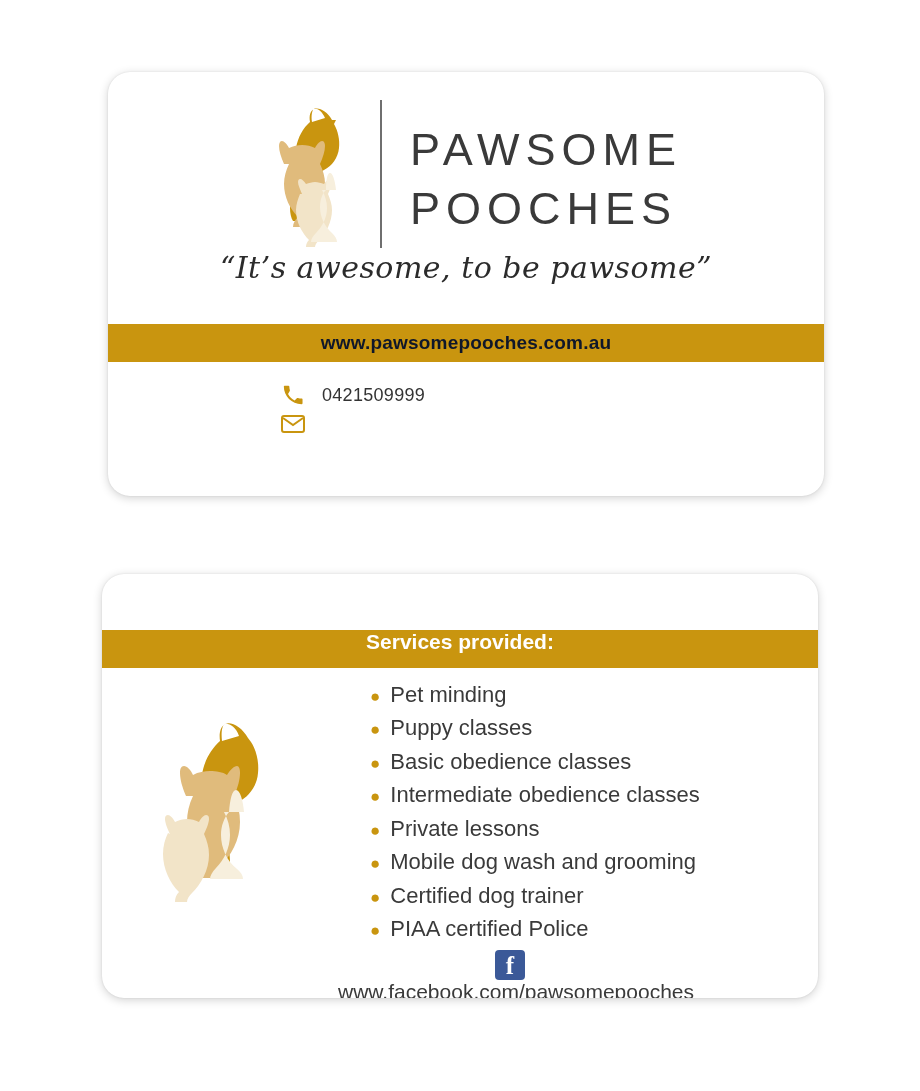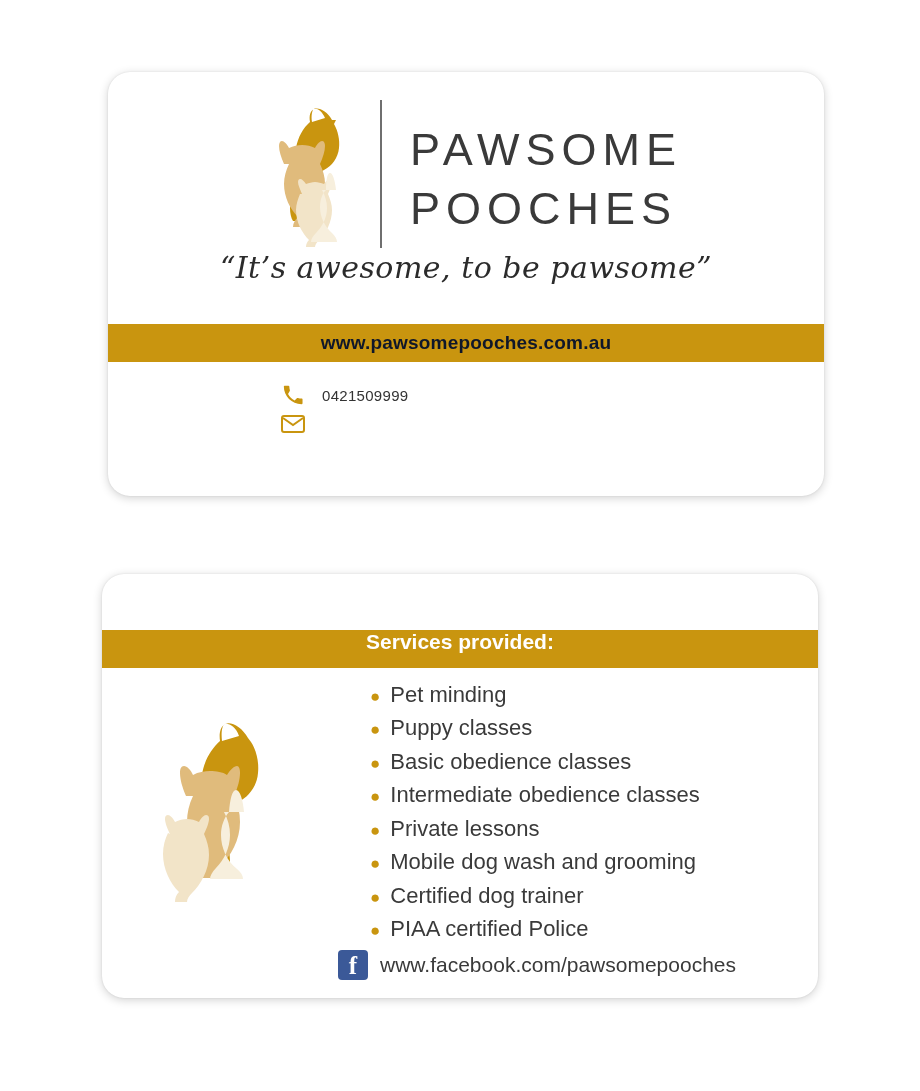--- a/index.html
+++ b/index.html
@@ -94,21 +94,21 @@
   .front-bottom {
     padding-top: 22px;
   }
 
   .contact-row {
     display: flex;
     align-items: center;
     justify-content: flex-start;
     margin: 0 0 8px 0;
     padding-left: 170px;
-    font-size: 15px;
+    font-size: 18px;
     color: #333333;
   }
   .contact-row .c-icon {
     width: 30px;
     display: inline-flex;
     align-items: center;
     justify-content: center;
     margin-right: 14px;
     color: #c9950f;
   }
@@ -167,20 +167,21 @@
     margin-right: 10px;
     line-height: 1;
   }
 
   .facebook-row {
     position: absolute;
     left: 236px;
     top: 376px;
     display: flex;
     align-items: center;
+    flex-direction: column;
   }
   .fb-icon {
     width: 30px;
     height: 30px;
     background: #3b5998;
     border-radius: 4px;
     position: relative;
     margin-right: 12px;
     flex: none;
   }

